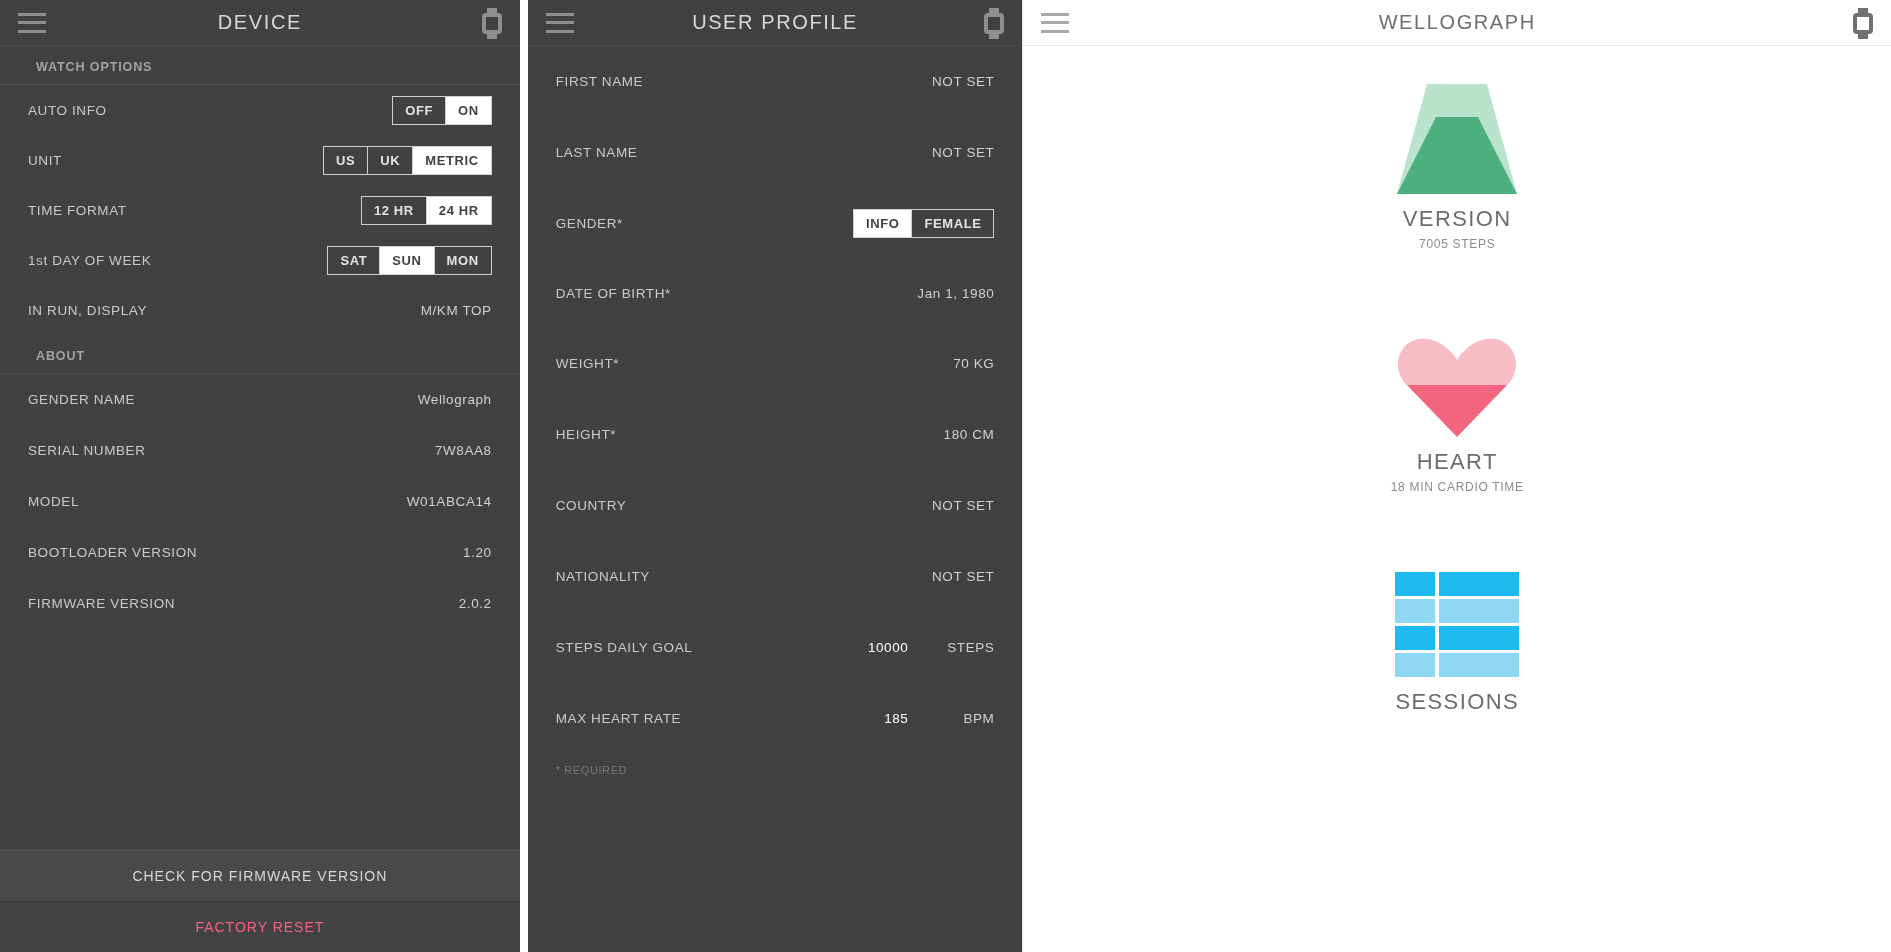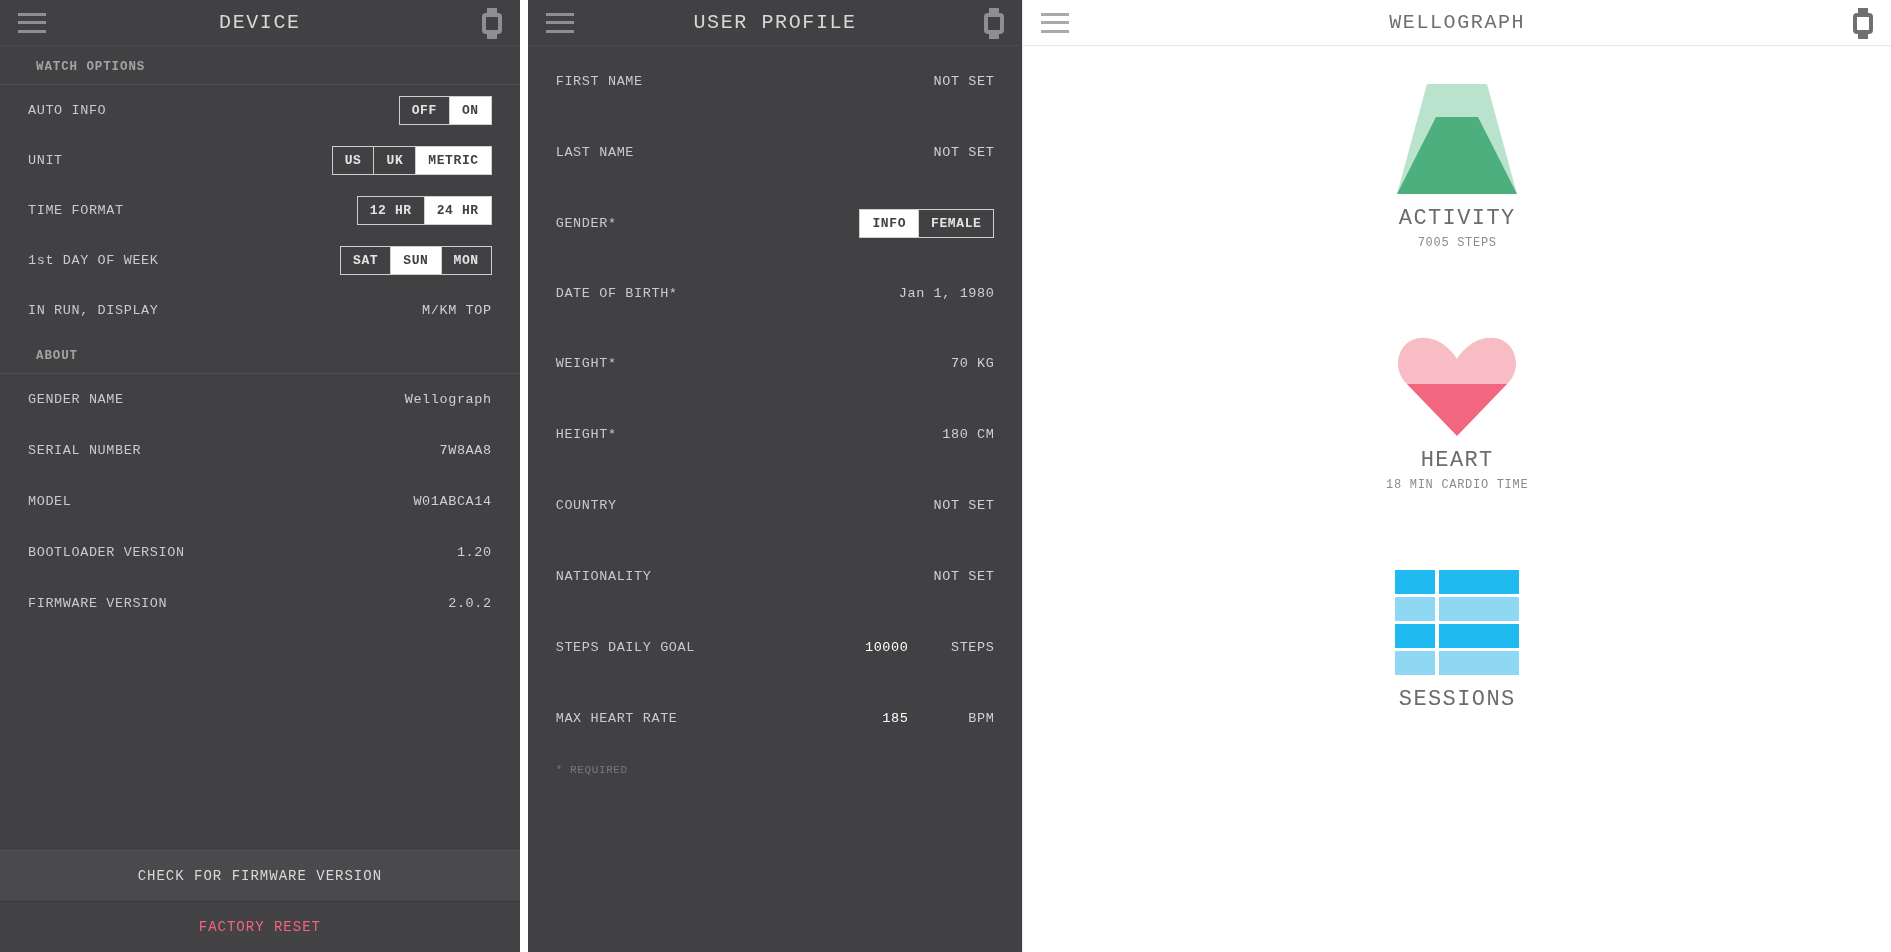--- a/index.html
+++ b/index.html
@@ -13,21 +13,20 @@
     height: 952px;
     overflow: hidden;
     font-family: "Liberation Sans", sans-serif;
     -webkit-font-smoothing: antialiased;
   }
   .screens {
     display: flex;
     width: 1891px;
     height: 952px;
     align-items: stretch;
-    font-family: Liberation Mono, monospace;
   }
 
   
   .panel-dark {
     background: #414143;
     color: #d9d9da;
     position: relative;
     overflow: hidden;
     display: flex;
     flex-direction: column;
@@ -471,21 +470,21 @@
       </div>
     </div>
 
     <div class="light-body">
 
       <div class="metric activity">
         <svg class="glyph-activity" viewBox="0 0 120 110">
           <polygon points="30,0 90,0 120,110 0,110" fill="#b9e3cc"></polygon>
           <polygon points="39,33 81,33 120,110 0,110" fill="#4caf7d"></polygon>
         </svg>
-        <div class="metric-title">ACTIVITY</div>
+        <div class="metric-title">VERSION</div>
         <div class="metric-sub">7005 STEPS</div>
       </div>
 
       <div class="metric heart">
         <svg class="glyph-heart" viewBox="0 0 120 104">
           <defs>
             <clipPath id="heartClip">
               <path d="M60,104 L8,50 C-6,34 2,8 23,6 C40,4 54,17 60,27 C66,17 80,4 97,6 C118,8 126,34 112,50 Z"></path>
             </clipPath>
           </defs>

